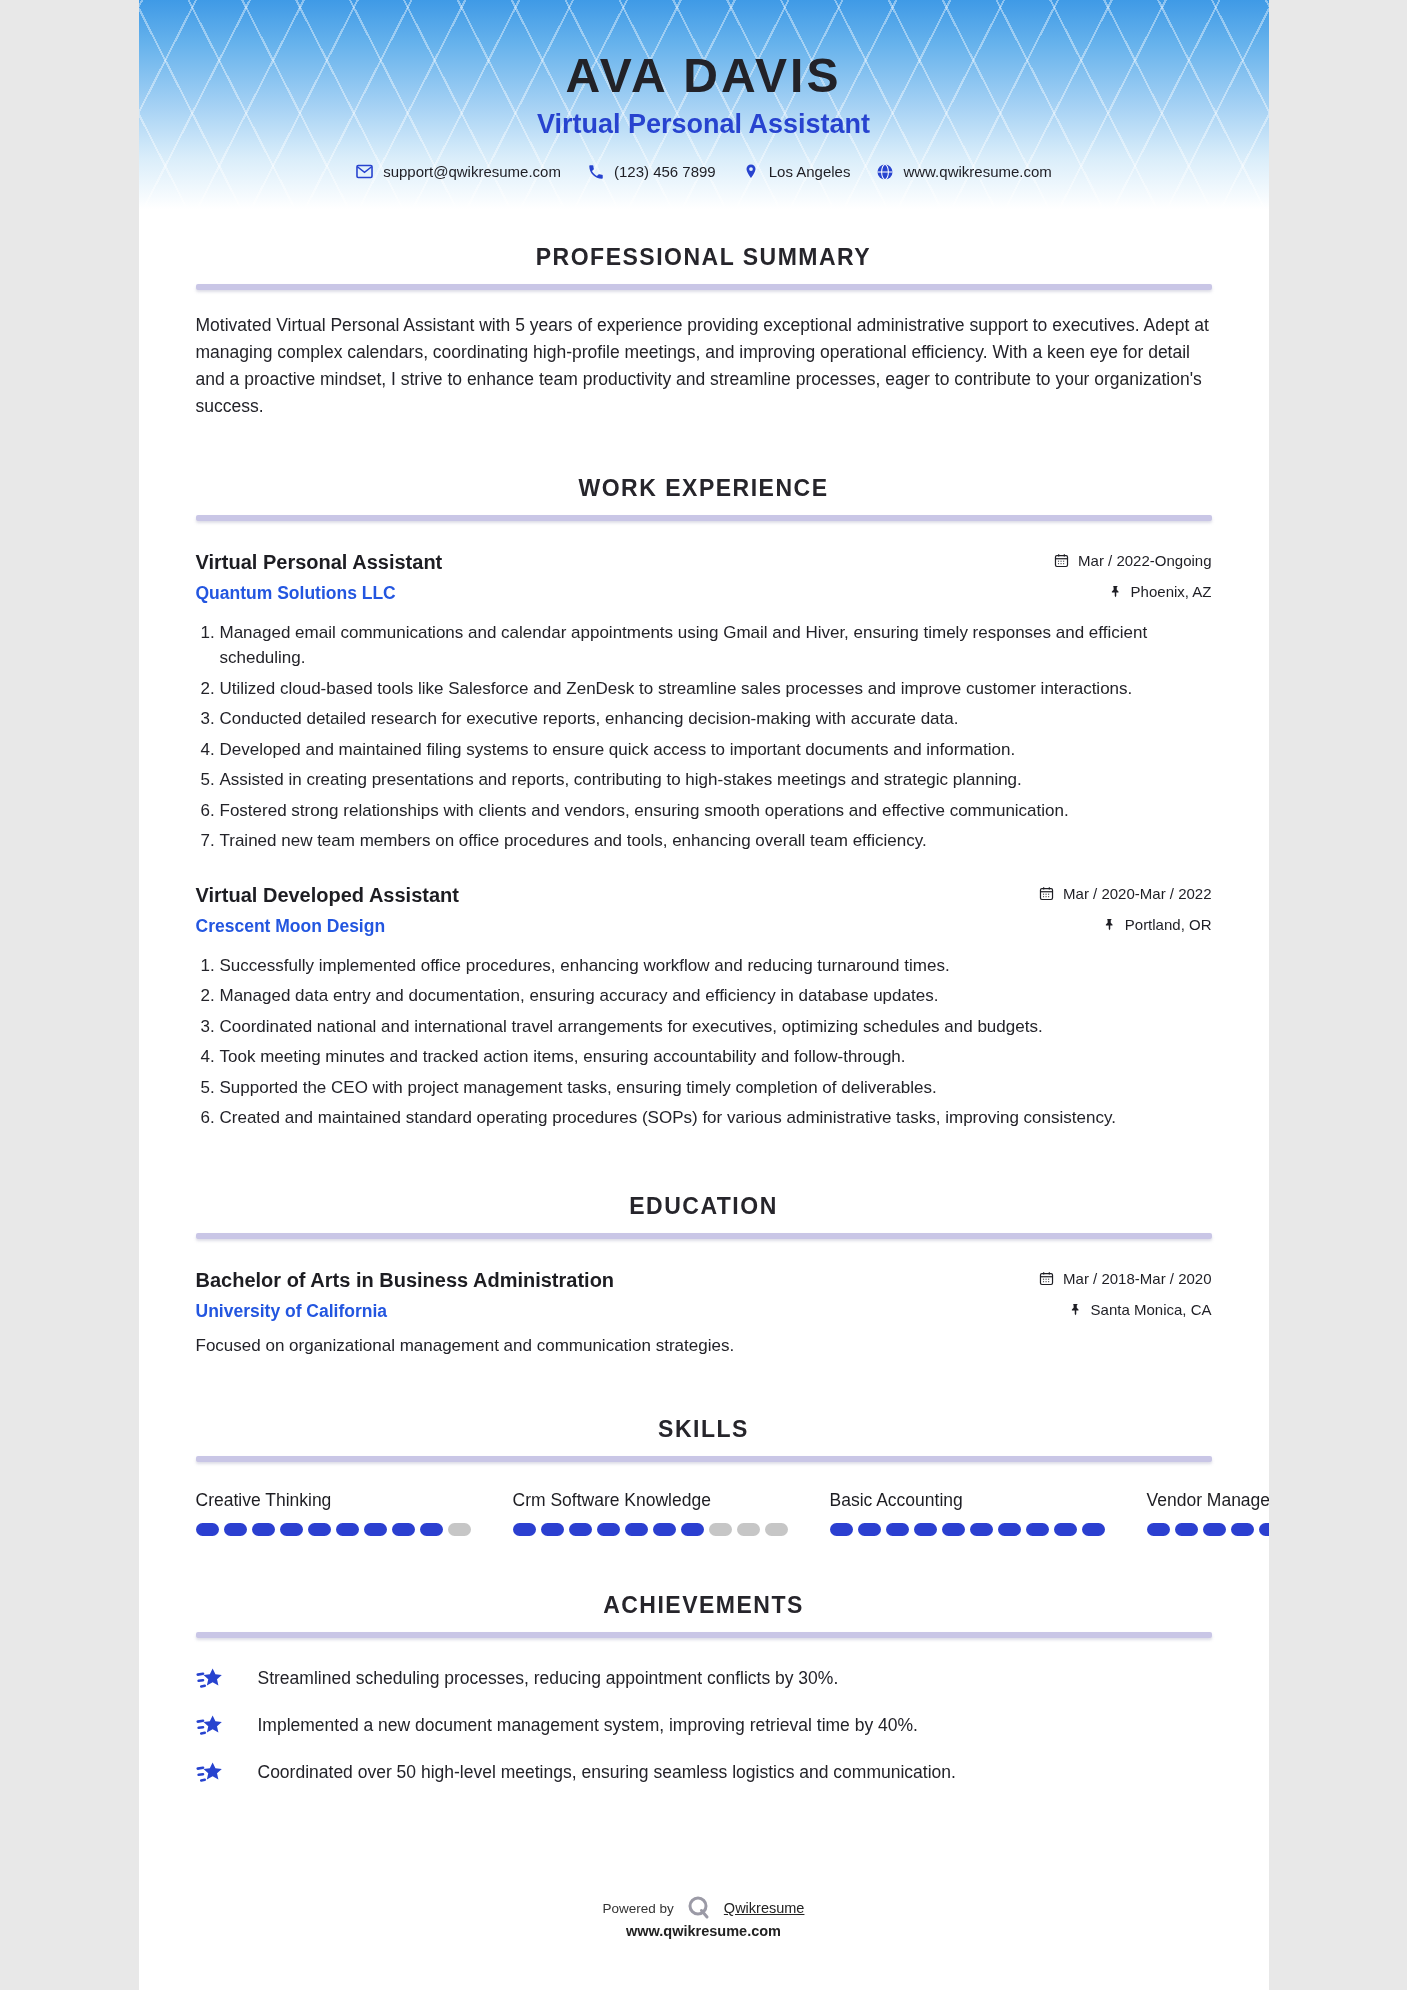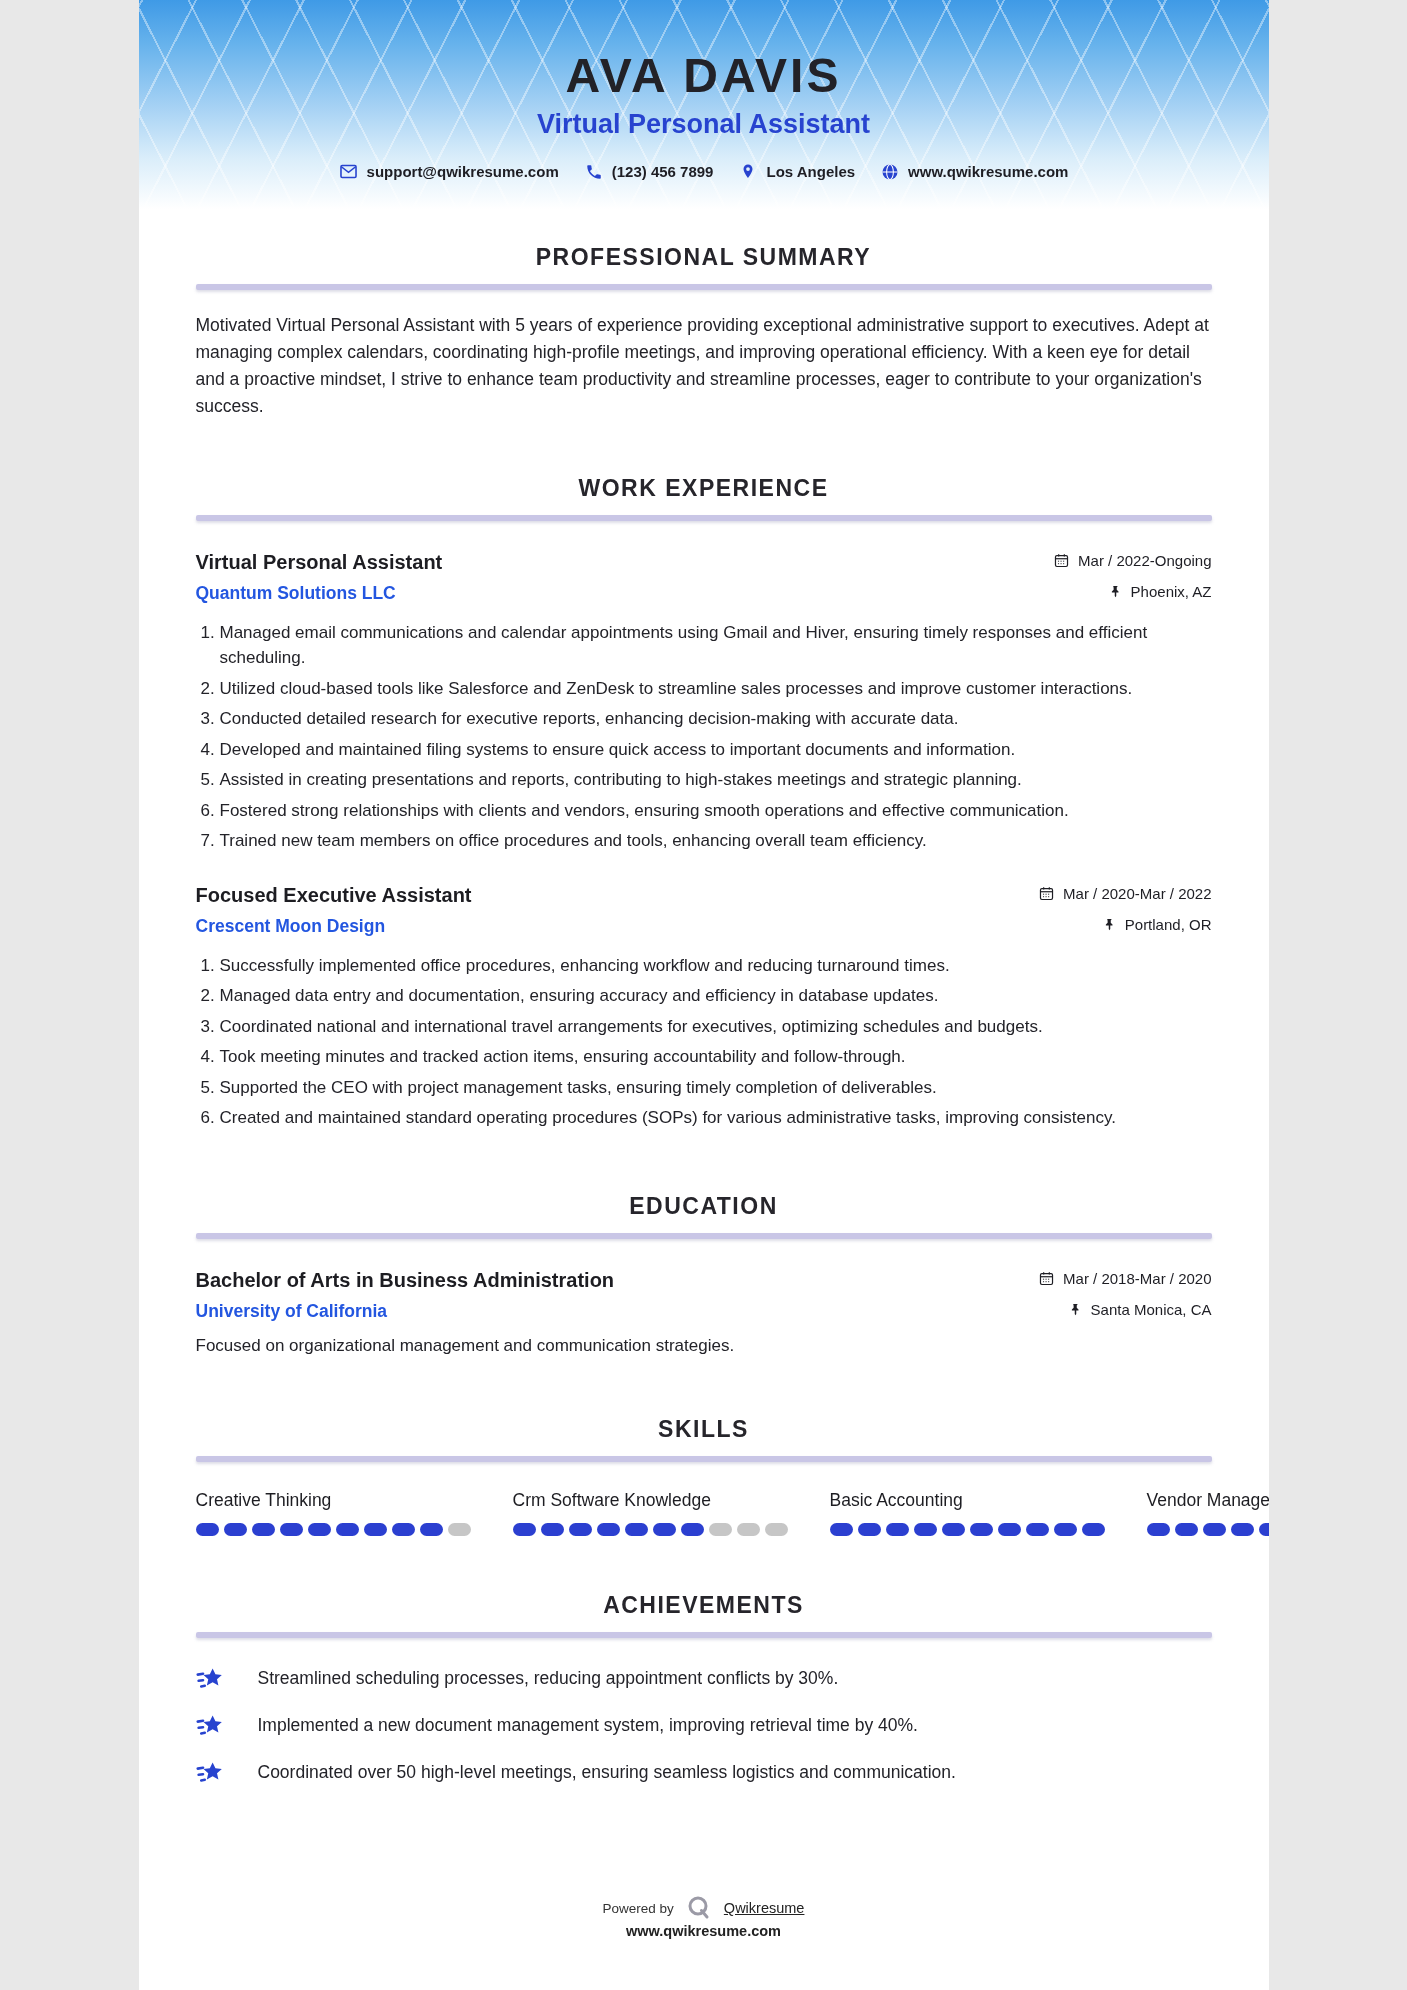--- a/index.html
+++ b/index.html
@@ -30,21 +30,21 @@
     padding-top:48px;font-size:48px;font-weight:800;letter-spacing:3px;
     color:#222228;
   }
   .job-title-header{
     margin-top:6px;font-size:27px;font-weight:700;color:var(--accent-blue);
   }
   .contact-row{
     margin-top:22px;display:flex;justify-content:center;align-items:center;gap:26px;
   }
   .contact-item{display:flex;align-items:center;gap:9px;}
-  .contact-item .txt{font-size:15px;font-weight:700;color:#1e1e24;}
+  .contact-item .txt{font-size:15px;font-weight:400;color:#1e1e24;}
   .icon{display:inline-flex;align-items:center;justify-content:center;}
   
   .content{padding:0 57px;}
   .section-heading{
     text-align:center;font-size:23px;font-weight:800;letter-spacing:1.5px;
     color:var(--heading-dark);
   }
   .rule{
     height:6px;background:var(--rule-lavender);border-radius:2px;margin-top:13px;
     box-shadow:0 2px 3px rgba(120,120,160,0.25);
@@ -180,21 +180,21 @@
           <li>Conducted detailed research for executive reports, enhancing decision-making with accurate data.</li>
           <li>Developed and maintained filing systems to ensure quick access to important documents and information.</li>
           <li>Assisted in creating presentations and reports, contributing to high-stakes meetings and strategic planning.</li>
           <li>Fostered strong relationships with clients and vendors, ensuring smooth operations and effective communication.</li>
           <li>Trained new team members on office procedures and tools, enhancing overall team efficiency.</li>
         </ol>
       </div>
 
       <div class="job">
         <div class="job-head">
-          <div class="job-title">Focused Executive Assistant</div>
+          <div class="job-title">Virtual Developed Assistant</div>
           <div class="meta">
             <span class="icon">
               <svg width="17" height="17" viewBox="0 0 24 24">
                   <rect x="3.5" y="5" width="17" height="15.5" rx="2" fill="none" stroke="#1e1e24" stroke-width="1.7"></rect>
                   <line x1="3.5" y1="9.5" x2="20.5" y2="9.5" stroke="#1e1e24" stroke-width="1.7"></line>
                   <line x1="8" y1="3" x2="8" y2="6.5" stroke="#1e1e24" stroke-width="1.7"></line>
                   <line x1="16" y1="3" x2="16" y2="6.5" stroke="#1e1e24" stroke-width="1.7"></line>
                   <line x1="7" y1="13" x2="17" y2="13" stroke="#1e1e24" stroke-width="1.3" stroke-dasharray="1.6 2"></line>
                   <line x1="7" y1="16.5" x2="17" y2="16.5" stroke="#1e1e24" stroke-width="1.3" stroke-dasharray="1.6 2"></line>
                 </svg>

